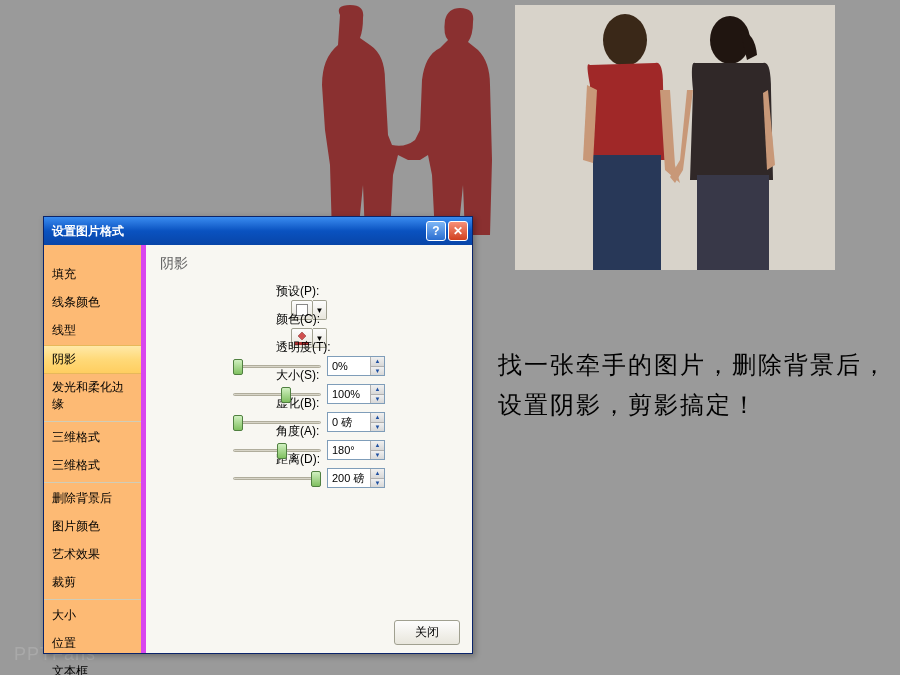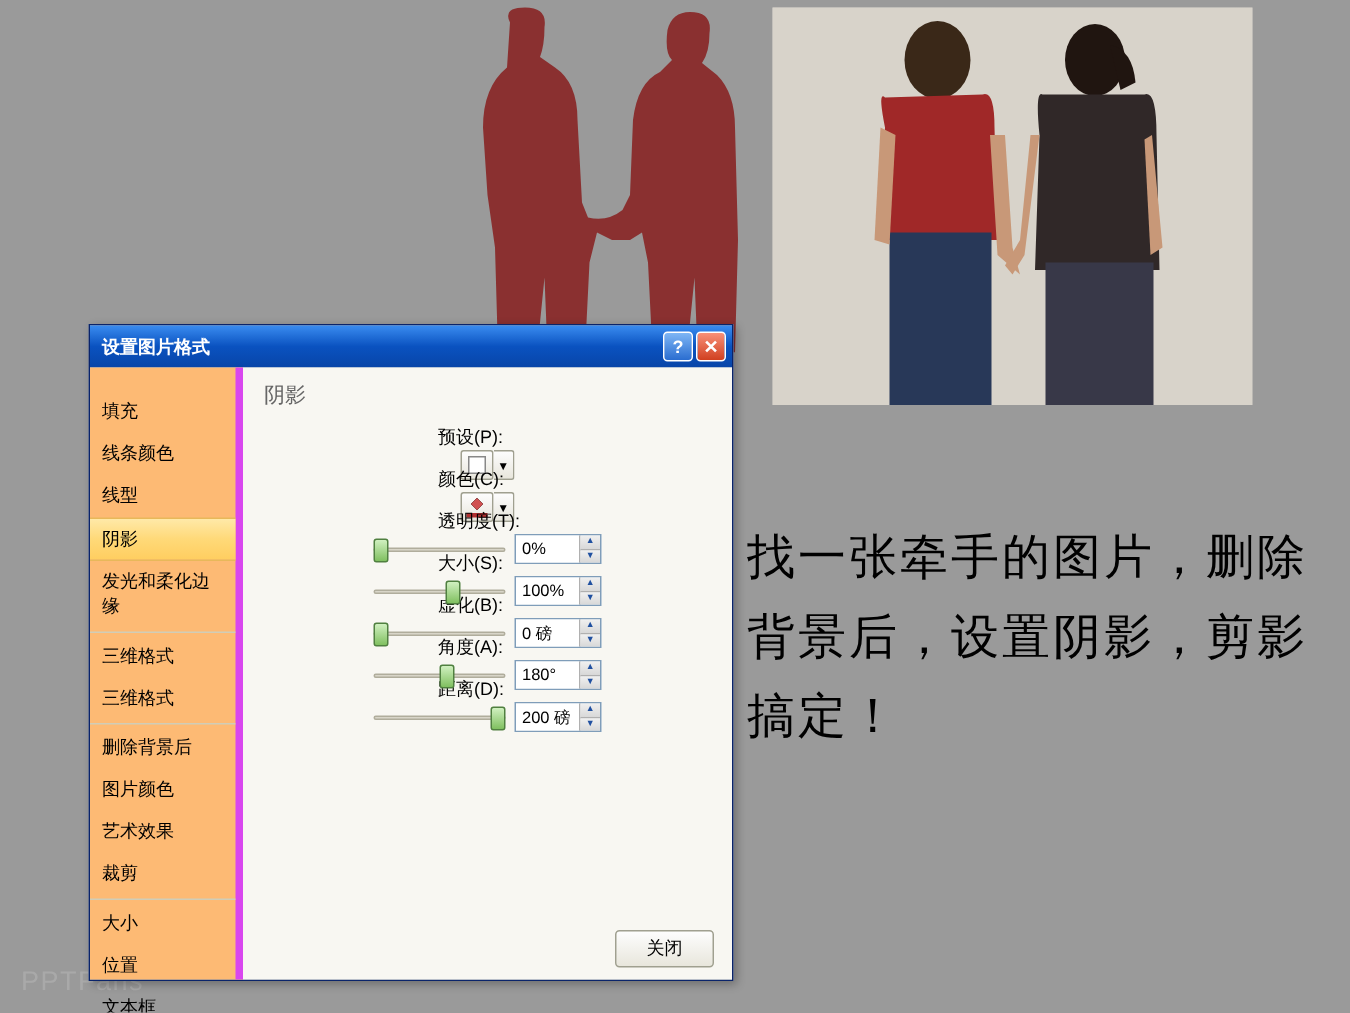--- a/index.html
+++ b/index.html
@@ -5,27 +5,27 @@
 * { margin: 0; padding: 0; box-sizing: border-box; }
 body { width: 900px; height: 675px; background: #9a9a9a; font-family: "Microsoft YaHei", SimSun, sans-serif; position: relative; overflow: hidden; }
 
 
 .silhouette { position: absolute; top: 0; left: 260px; width: 280px; height: 235px; }
 
 
 .photo { position: absolute; top: 5px; left: 515px; width: 320px; height: 265px; background: linear-gradient(135deg, #ddd8d0 0%, #c8c3bb 100%); }
 
 
-.instruction { position: absolute; top: 345px; left: 498px; font-size: 32px; line-height: 1.65; color: #000; letter-spacing: 2px; }
+.instruction { position: absolute; top: 345px; left: 498px; font-size: 24px; line-height: 1.65; color: #000; letter-spacing: 2px; }
 
 
 .watermark { position: absolute; bottom: 10px; left: 14px; font-family: Liberation Sans, sans-serif; font-size: 18px; color: rgba(180,180,180,0.6); letter-spacing: 1px; }
 
 
-.dialog { position: absolute; top: 216px; left: 59px; width: 430px; height: 438px; background: #ece9d8; border: 1px solid #0a246a; box-shadow: 2px 2px 6px rgba(0,0,0,0.3); }
+.dialog { position: absolute; top: 216px; left: 43px; width: 430px; height: 438px; background: #ece9d8; border: 1px solid #0a246a; box-shadow: 2px 2px 6px rgba(0,0,0,0.3); }
 
 .titlebar { height: 28px; background: linear-gradient(to bottom, #3a8cf0 0%, #0a52c0 50%, #0845a8 100%); display: flex; align-items: center; padding: 0 4px 0 8px; color: #fff; font-size: 12px; font-weight: bold; }
 .titlebar .title { flex: 1; }
 .titlebar .win-btn { width: 20px; height: 20px; margin-left: 2px; border: 1px solid #fff; border-radius: 3px; display: flex; align-items: center; justify-content: center; font-size: 12px; font-weight: bold; cursor: pointer; }
 .titlebar .help-btn { background: linear-gradient(to bottom, #7eb6f5, #2a6dd0); color: #fff; }
 .titlebar .close-btn { background: linear-gradient(to bottom, #f89078, #d04020); color: #fff; }
 
 .dialog-body { display: flex; height: calc(100% - 28px); }
 
 .sidebar { width: 102px; background: #fdba74; border-right: 5px solid #d946ef; padding-top: 16px; }

